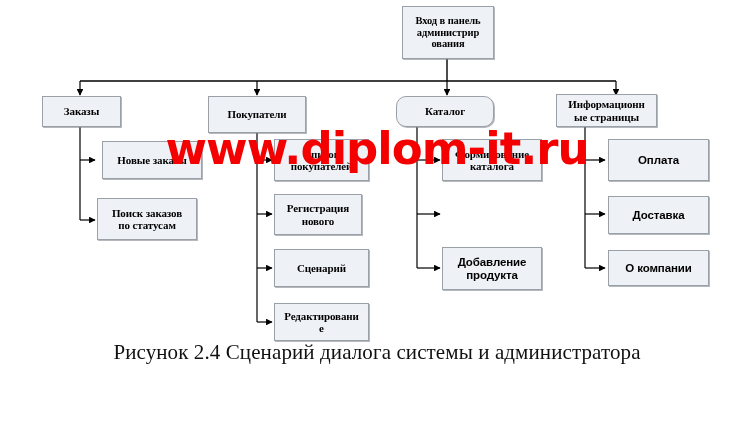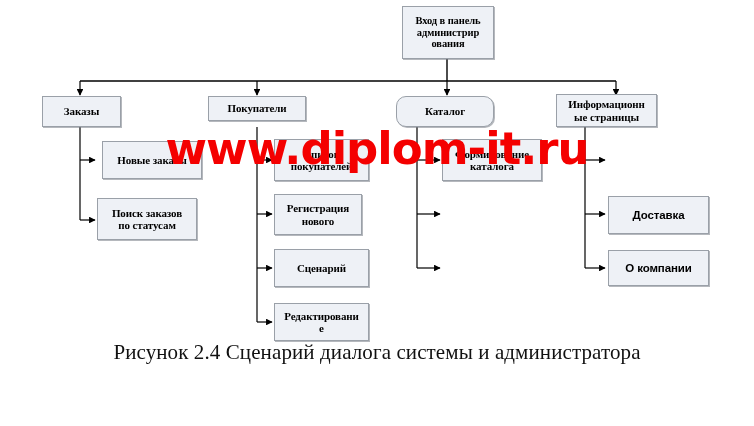--- a/index.html
+++ b/index.html
@@ -129,21 +129,21 @@
   <div class="node serif" id="root-node" style="left:402px; top:6px; width:92px; height:53px;">
     <span class="txt">Вход в панель
 администрир
 ования</span>
   </div>
 
   <div class="node serif" style="left:42px; top:96px; width:79px; height:31px;">
     <span class="txt">Заказы</span>
   </div>
 
-  <div class="node serif" style="left:208px; top:96px; width:98px; height:25px;">
+  <div class="node serif" style="left:208px; top:96px; width:98px; height:37px;">
     <span class="txt">Покупатели</span>
   </div>
 
   <div class="node serif" style="left:396px; top:96px; width:98px; height:31px;border-radius:10px;">
     <span class="txt">Каталог</span>
   </div>
 
   <div class="node serif" style="left:556px; top:94px; width:101px; height:33px;">
     <span class="txt">Информационн
 ые страницы</span>
@@ -176,21 +176,28 @@
     <span class="txt">Редактировани
 е</span>
   </div>
 
   <div class="node serif" style="left:442px; top:139px; width:100px; height:42px;">
     <span class="txt">Формирование
 каталога</span>
   </div>
 
 
-
+  <div class="node sans" style="left:442px; top:247px; width:100px; height:43px;">
+    <span class="txt">Добавление
+продукта</span>
+  </div>
+
+  <div class="node sans" style="left:608px; top:139px; width:101px; height:42px;">
+    <span class="txt">Оплата</span>
+  </div>
 
   <div class="node sans" style="left:608px; top:196px; width:101px; height:38px;">
     <span class="txt">Доставка</span>
   </div>
 
   <div class="node sans" style="left:608px; top:250px; width:101px; height:36px;">
     <span class="txt">О компании</span>
   </div>
 
   <div id="watermark">www.diplom-it.ru</div>

